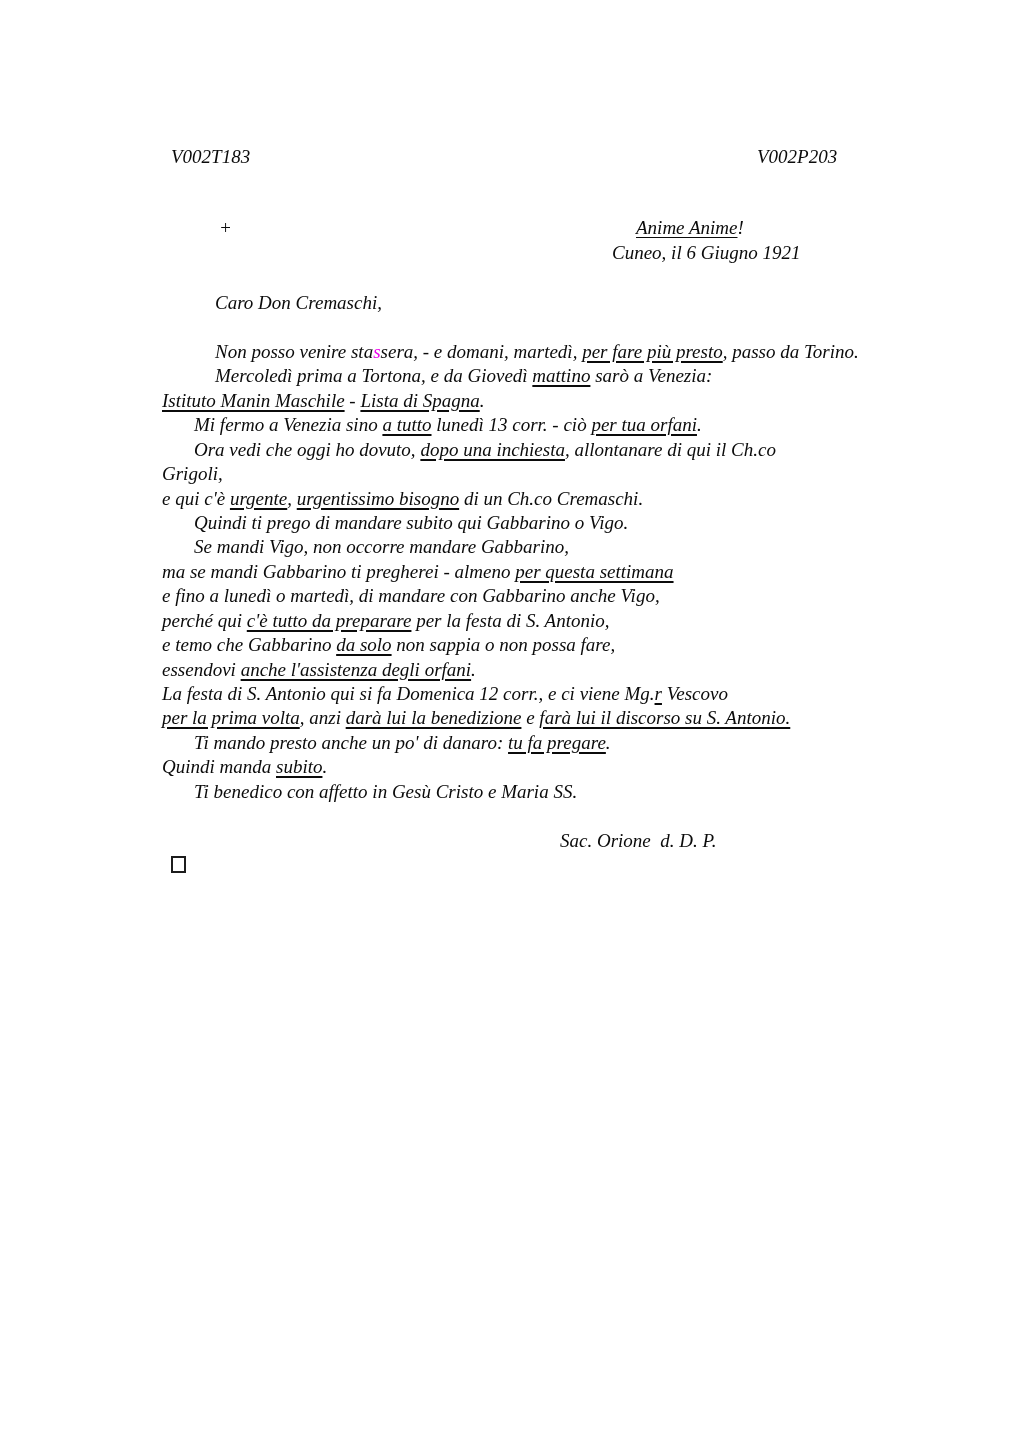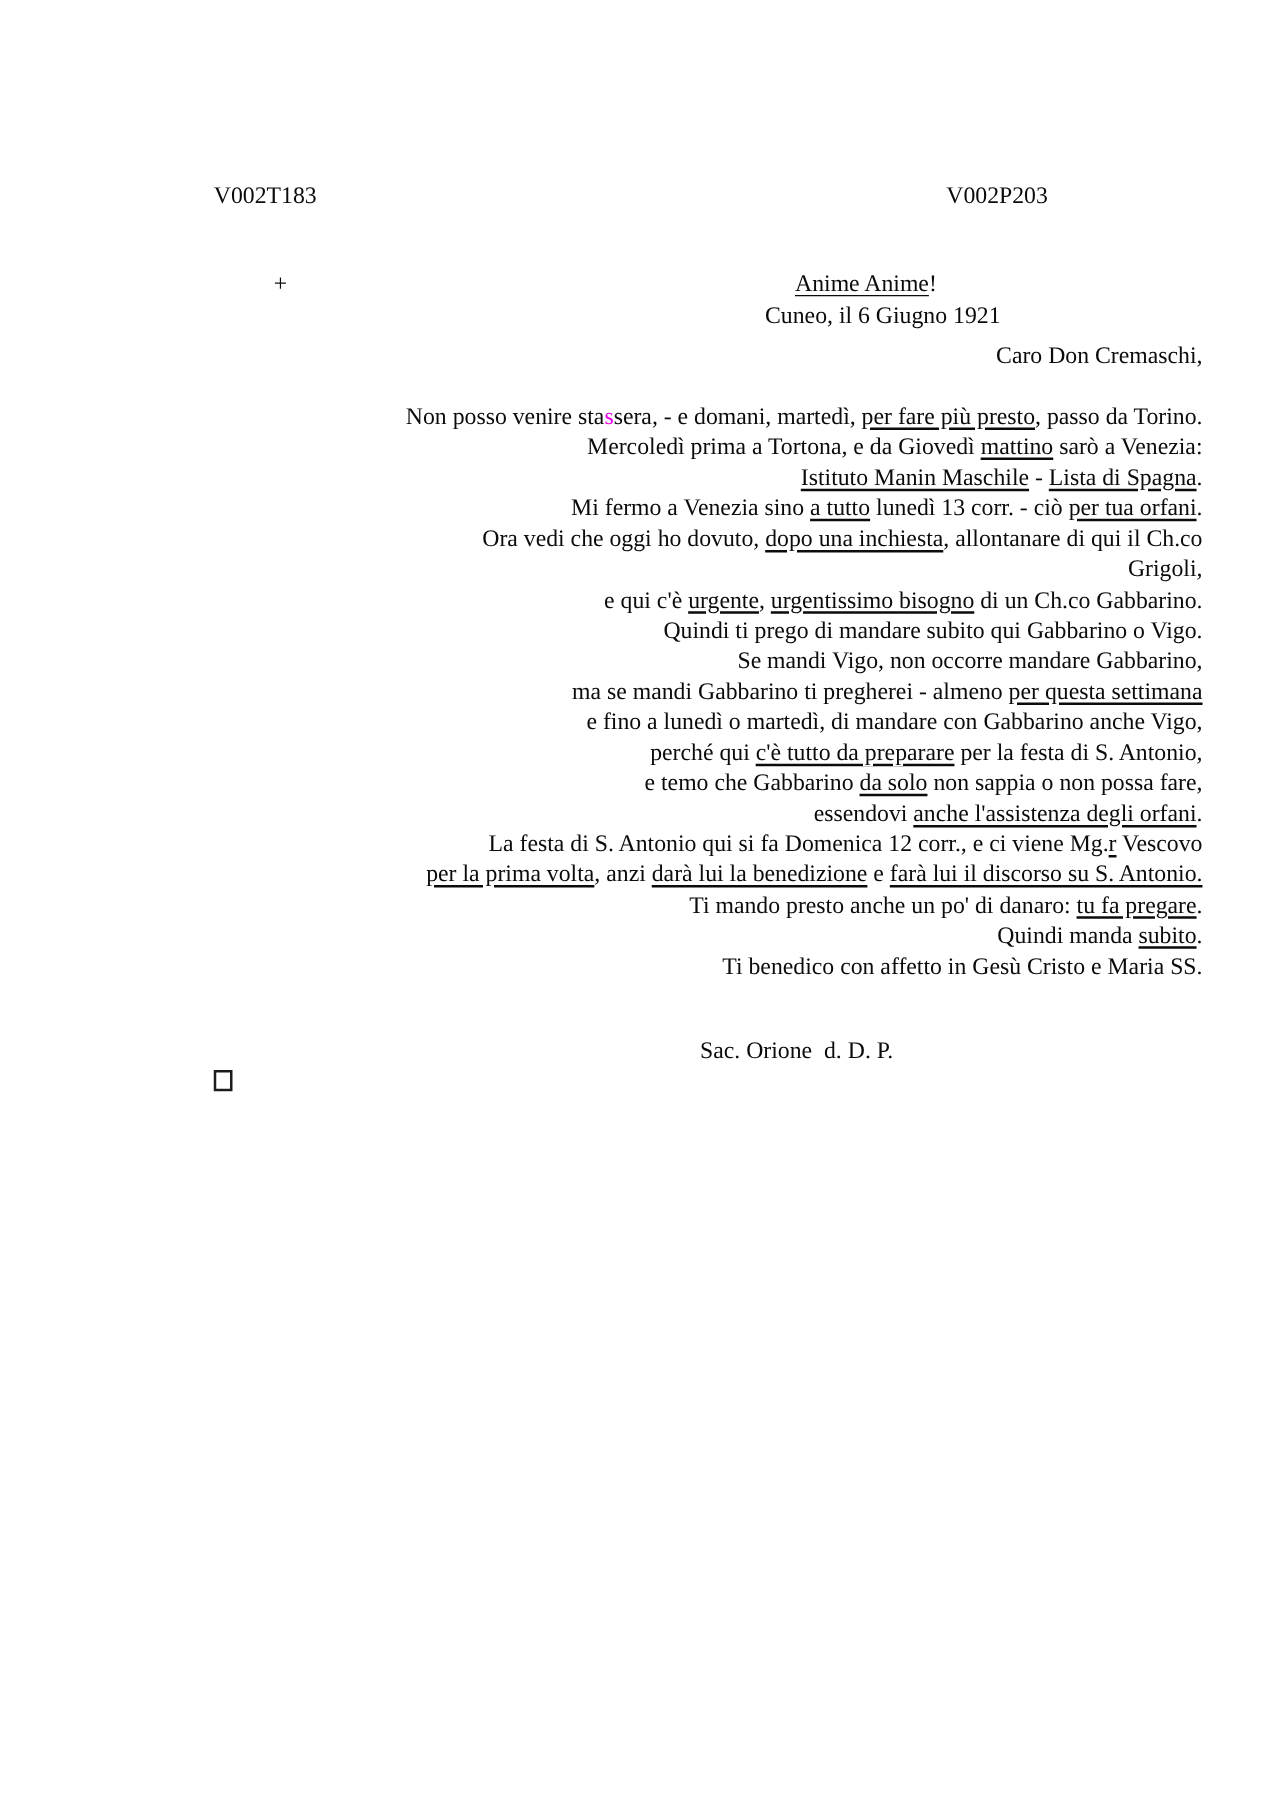--- a/index.html
+++ b/index.html
@@ -9,28 +9,29 @@
   }
   .page {
     position: relative;
     width: 1024px;
     height: 1450px;
     background: #ffffff;
     font-family: "Liberation Serif", "DejaVu Serif", serif;
     font-size: 19px;
     color: #0b0b0b;
     overflow: hidden;
+    font-style: italic;
   }
   .hdr-left  { position: absolute; left: 171px; top: 146px; }
   .hdr-right { position: absolute; left: 757px; top: 146px; }
   .plus      { position: absolute; left: 219px; top: 217px; }
   .heading   { position: absolute; left: 636px; top: 217px; }
   .heading .u { text-decoration: underline; }
   .dateline  { position: absolute; left: 612px; top: 242px; }
-  .body-text { position: absolute; left: 162px; top: 273px; width: 800px; text-align: right; }
+  .body-text { position: absolute; left: 162px; top: 291px; width: 800px; }
   .line {
     height: 24.45px;
     line-height: 24.45px;
     white-space: pre;
   }
   .ind-lg { padding-left: 53px; }
   .ind-sm { padding-left: 32px; }
   .u  { text-decoration: underline; text-decoration-thickness: 1.5px; text-underline-offset: 3px; }
   .hl { color: #ee00ee; }
   .signature {
@@ -60,21 +61,21 @@
 
   <div class="body-text">
       <div class="line ind-lg"><span>Caro Don Cremaschi,</span></div>
       <div class="line"></div>
       <div class="line ind-lg"><span>Non posso venire sta</span><span class="hl">s</span><span>sera, - e domani, martedì, </span><span class="u">per fare più presto</span><span>, passo da Torino.</span></div>
       <div class="line ind-lg"><span>Mercoledì prima a Tortona, e da Giovedì </span><span class="u">mattino</span><span> sarò a Venezia:</span></div>
       <div class="line"><span class="u">Istituto Manin Maschile</span><span> - </span><span class="u">Lista di Spagna</span><span>.</span></div>
       <div class="line ind-sm"><span>Mi fermo a Venezia sino </span><span class="u">a tutto</span><span> lunedì 13 corr. - ciò </span><span class="u">per tua orfani</span><span>.</span></div>
       <div class="line ind-sm"><span>Ora vedi che oggi ho dovuto, </span><span class="u">dopo una inchiesta</span><span>, allontanare di qui il Ch.co</span></div>
       <div class="line"><span>Grigoli,</span></div>
-      <div class="line"><span>e qui c'è </span><span class="u">urgente</span><span>, </span><span class="u">urgentissimo bisogno</span><span> di un Ch.co Gabbarino.</span></div>
+      <div class="line"><span>e qui c'è </span><span class="u">urgente</span><span>, </span><span class="u">urgentissimo bisogno</span><span> di un Ch.co Cremaschi.</span></div>
       <div class="line ind-sm"><span>Quindi ti prego di mandare subito qui Gabbarino o Vigo.</span></div>
       <div class="line ind-sm"><span>Se mandi Vigo, non occorre mandare Gabbarino,</span></div>
       <div class="line"><span>ma se mandi Gabbarino ti pregherei - almeno </span><span class="u">per questa settimana</span></div>
       <div class="line"><span>e fino a lunedì o martedì, di mandare con Gabbarino anche Vigo,</span></div>
       <div class="line"><span>perché qui </span><span class="u">c'è tutto da preparare</span><span> per la festa di S. Antonio,</span></div>
       <div class="line"><span>e temo che Gabbarino </span><span class="u">da solo</span><span> non sappia o non possa fare,</span></div>
       <div class="line"><span>essendovi </span><span class="u">anche l'assistenza degli orfani</span><span>.</span></div>
       <div class="line"><span>La festa di S. Antonio qui si fa Domenica 12 corr., e ci viene Mg.</span><span class="u">r</span><span> Vescovo</span></div>
       <div class="line"><span class="u">per la prima volta</span><span>, anzi </span><span class="u">darà lui la benedizione</span><span> e </span><span class="u">farà lui il discorso su S. Antonio.</span></div>
       <div class="line ind-sm"><span>Ti mando presto anche un po' di danaro: </span><span class="u">tu fa pregare</span><span>.</span></div>

